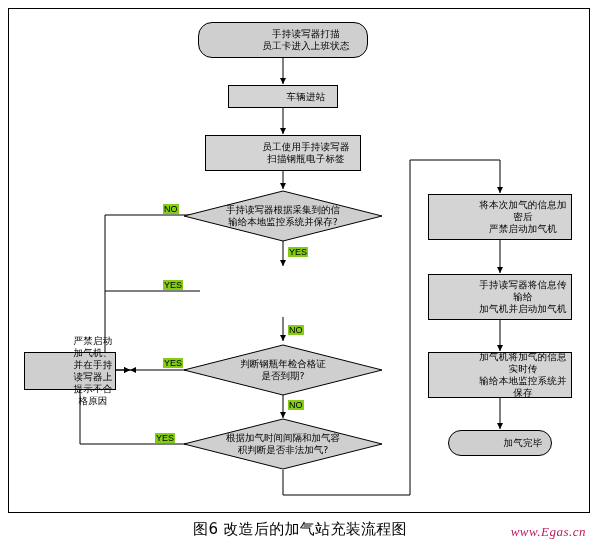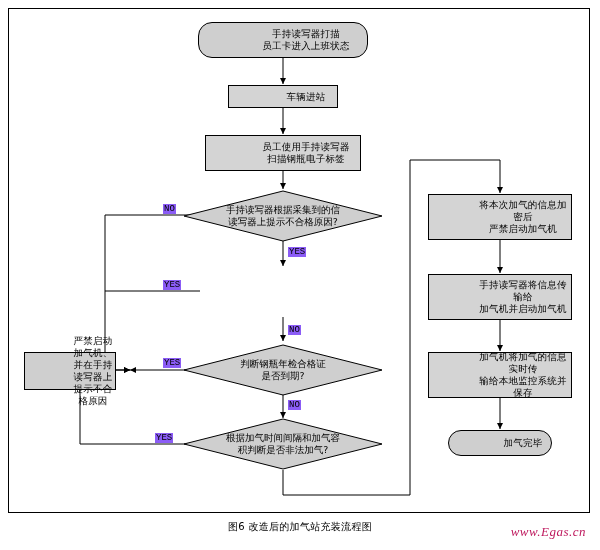--- a/index.html
+++ b/index.html
@@ -79,33 +79,33 @@
     align-items: center;
     justify-content: center;
     text-align: center;
     font-size: 9.5px;
     line-height: 12px;
     color: #000;
   }
   .edge-label {
     position: absolute;
     font-size: 9px;
-    font-family: Liberation Mono, monospace;
-    color: #000;
-    background: #8b5cf6;
+    font-family: Liberation Sans, sans-serif;
+    color: #000;
+    background: #84cc16;
     padding: 0 1px;
     text-align: center;
   }
   .caption {
     position: absolute;
     left: 0;
     top: 520px;
     width: 600px;
     text-align: center;
-    font-size: 10px;
+    font-size: 15px;
     color: #000;
     letter-spacing: 0.3px;
   }
   .watermark {
     position: absolute;
     right: 14px;
     top: 524px;
     font-family: "Liberation Serif", serif;
     font-style: italic;
     font-size: 13px;
@@ -179,21 +179,21 @@
   <div class="node rect-plain" style="left:205px; top:135px; width:156px; height:36px;">
     <span class="lbl-2">员工使用手持读写器
 扫描钢瓶电子标签</span>
   </div>
 
   <div class="diamond-wrap" style="left:183px; top:190px; width:200px; height:52px;">
     <svg width="200" height="52" viewBox="0 0 200 52">
       <polygon points="100,1 199,26 100,51 1,26" fill="#cfcfcf" stroke="#000" stroke-width="1"></polygon>
     </svg>
     <div class="diamond-label lbl-2">手持读写器根据采集到的信
-读写器上提示不合格原因?</div>
+输给本地监控系统并保存?</div>
   </div>
 
 
   <div class="diamond-wrap" style="left:183px; top:344px; width:200px; height:52px;">
     <svg width="200" height="52" viewBox="0 0 200 52">
       <polygon points="100,1 199,26 100,51 1,26" fill="#cfcfcf" stroke="#000" stroke-width="1"></polygon>
     </svg>
     <div class="diamond-label lbl-2">判断钢瓶年检合格证
 是否到期?</div>
   </div>

